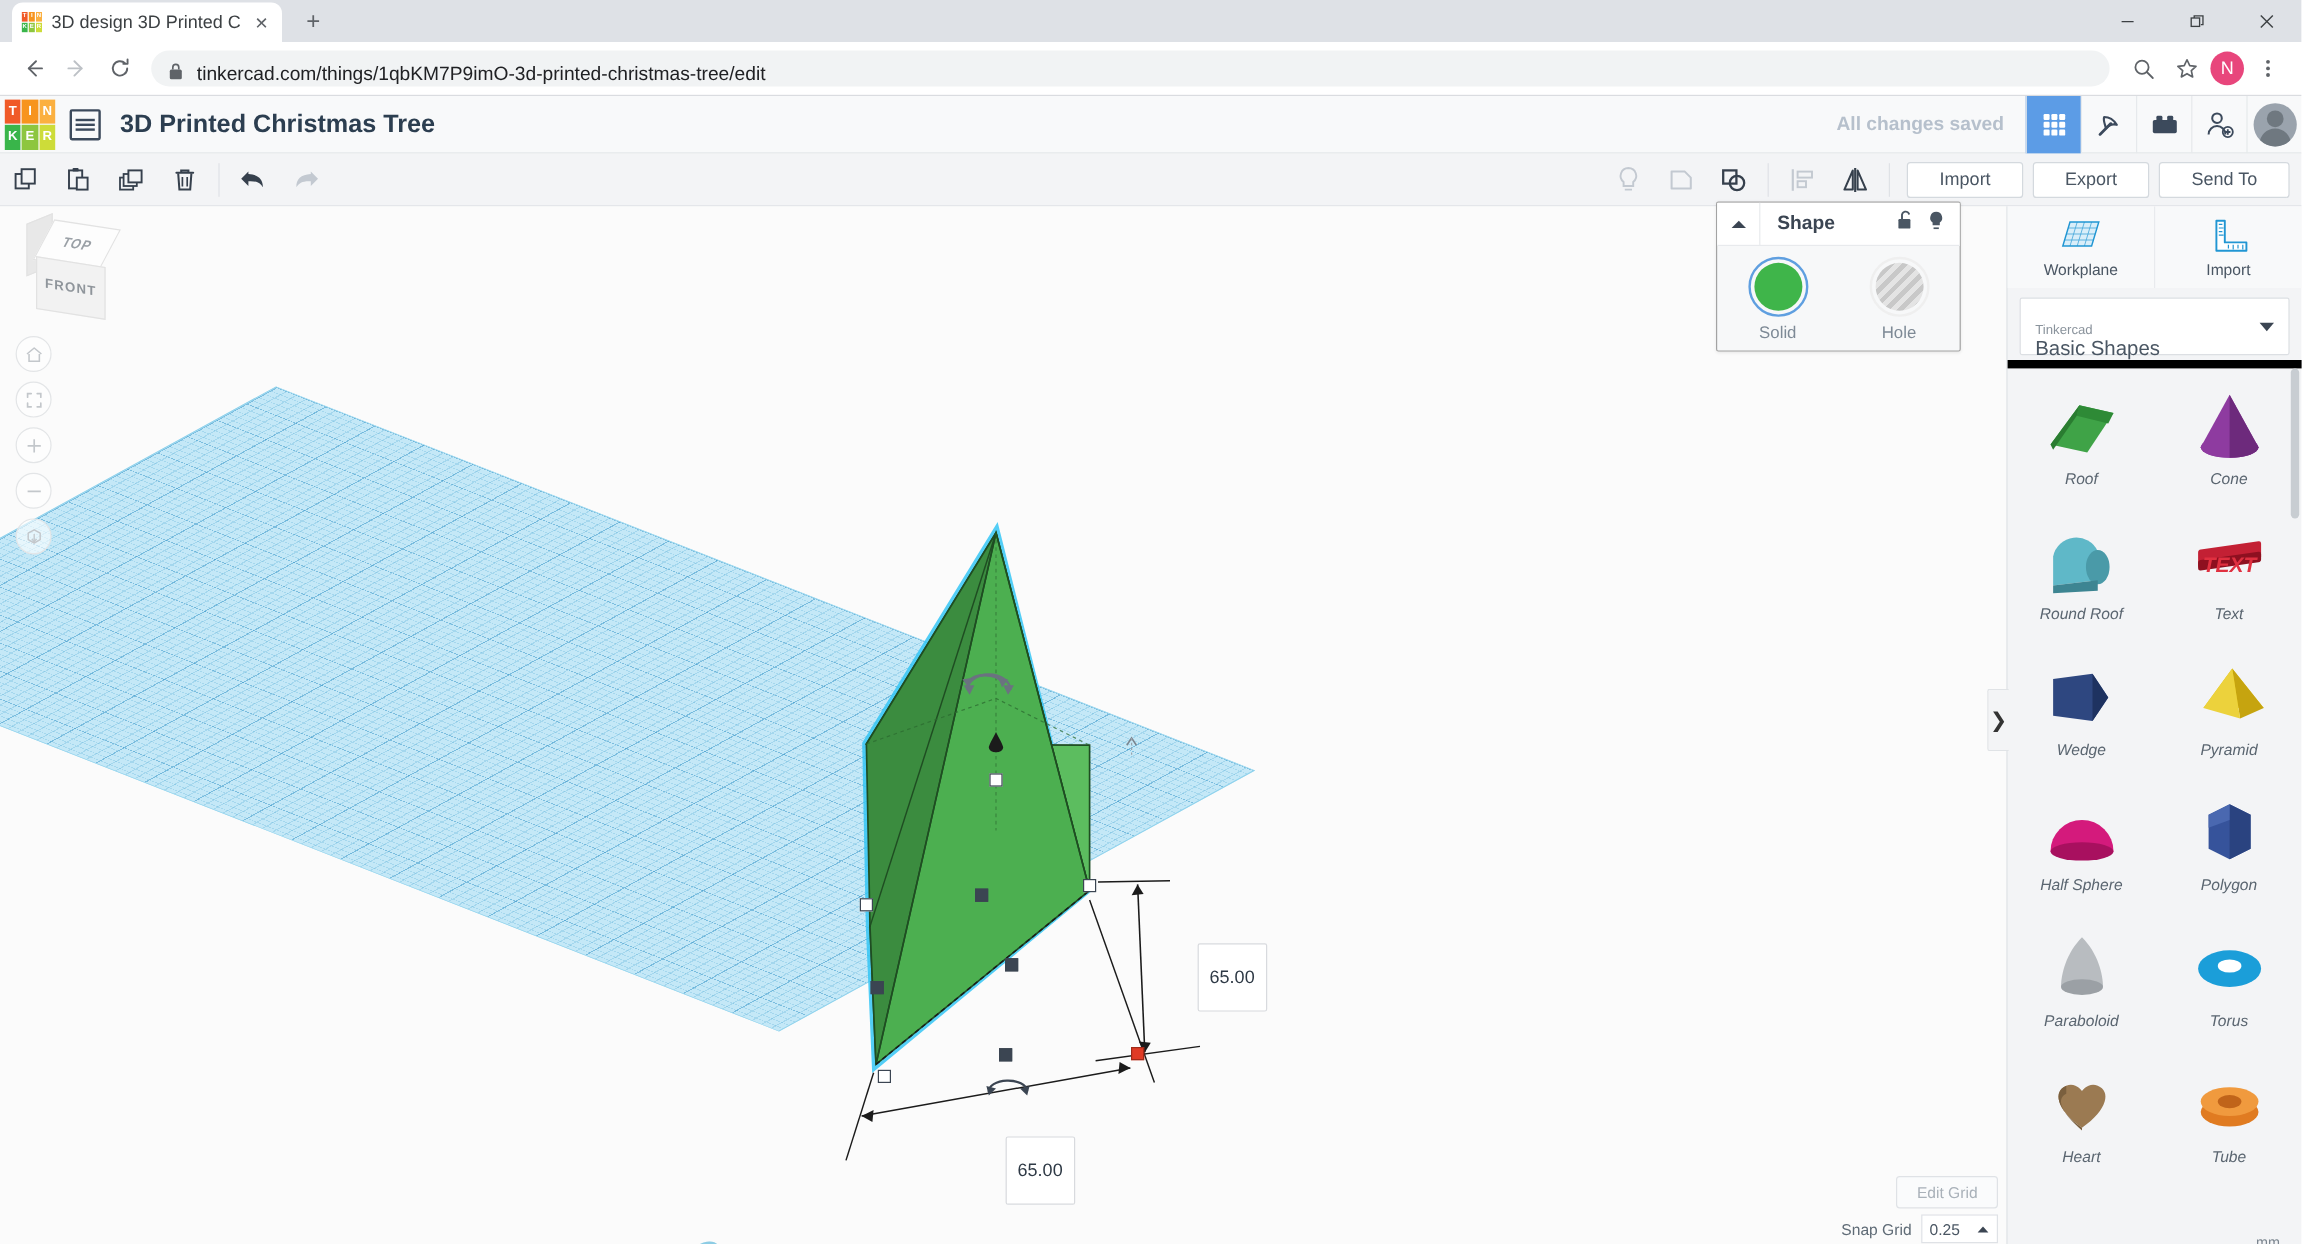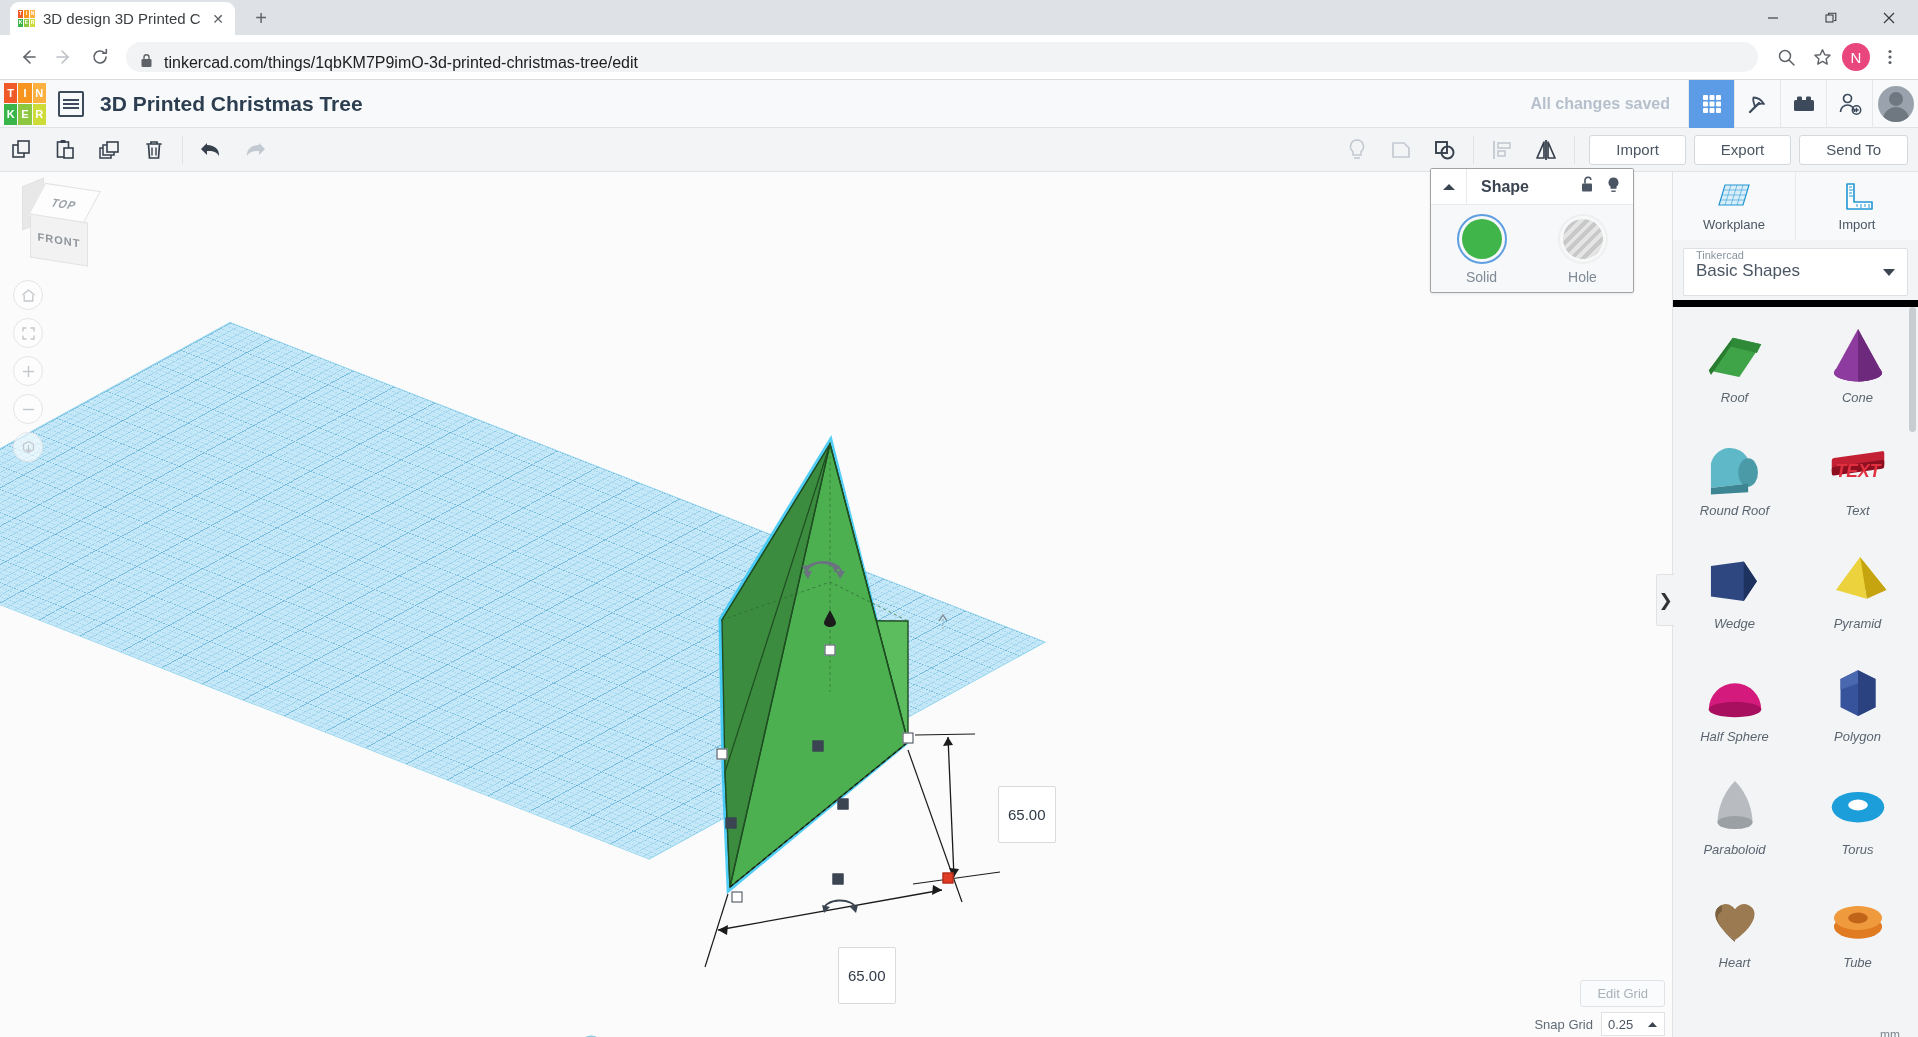--- a/index.html
+++ b/index.html
@@ -243,21 +243,21 @@
   }
   .rs-top { display: flex; height: 68px; background: #f8f9fa; }
   .rs-top-btn {
     flex: 1; display: flex; flex-direction: column; align-items: center;
     justify-content: center; gap: 4px; border-right: 1px solid #e8eaed;
   }
   .rs-top-btn:last-child { border-right: none; }
   .rs-top-lbl { font-size: 13px; color: #4a5663; }
   .rs-select {
     margin: 8px 10px; height: 48px; background: #fff; border: 1px solid #dcdfe3;
-    border-radius: 2px; padding: 0 12px; position: relative;
+    border-radius: 2px; padding: 20px 12px; position: relative;
   }
   .rs-select-sub { font-size: 11px; color: #8a939c; }
   .rs-select-main { font-size: 17px; color: #4a5663; }
   .rs-caret {
     position: absolute; right: 12px; top: 20px;
     border-left: 6px solid transparent; border-right: 6px solid transparent;
     border-top: 7px solid #3b4552;
   }
   .rs-grid {
     position: absolute; top: 128px; left: 0; width: 246px; height: 737px;

